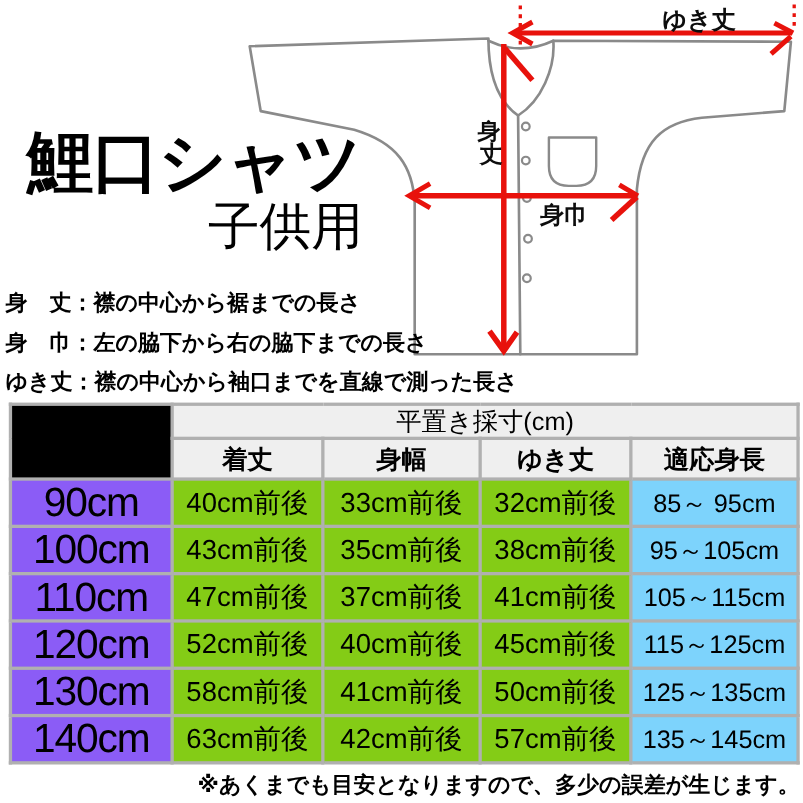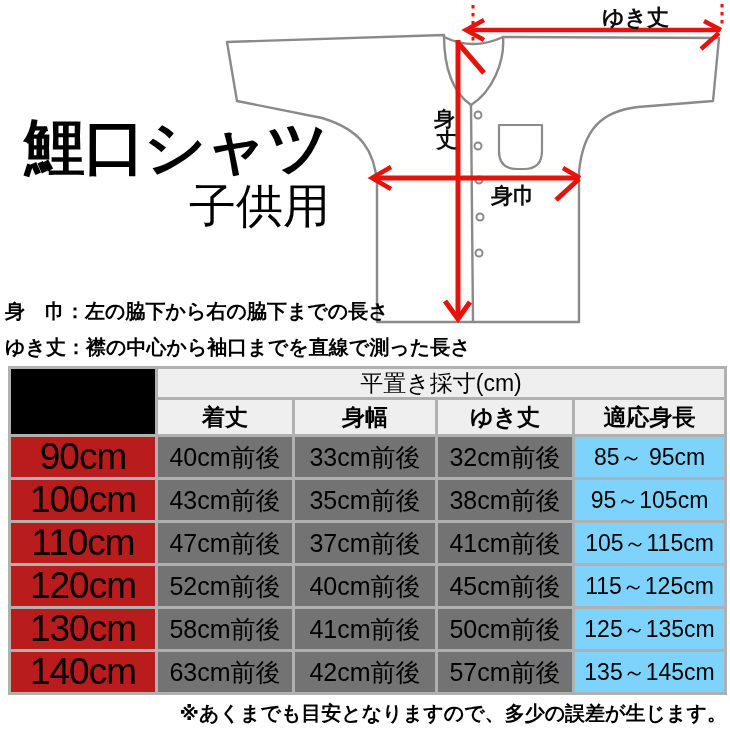--- a/index.html
+++ b/index.html
@@ -28,23 +28,23 @@
     position:absolute;left:8px;top:366px;width:716px;
     border-collapse:collapse;table-layout:fixed;
   }
   .size-table td{
     border:3px solid #b0b0b0;text-align:center;vertical-align:middle;
     padding:0;line-height:1.05;white-space:nowrap;
   }
   td.blk{background:#000000;}
   td.hg{background:#efefef;font-size:23px;height:28px;}
   tr.hrow td{background:#efefef;font-size:23px;height:34px;font-weight:bold;}
-  td.size{background:#b91c1c;font-size:37px;letter-spacing:-1px;}
+  td.size{background:#8b5cf6;font-size:37px;letter-spacing:-1px;}
   tr.drow{height:43px;}
-  td.m{background:#737373;font-size:25px;}
+  td.m{background:#84cc16;font-size:25px;}
   td.r{background:#7dd3fc;font-size:23px;}
   .note{
     position:absolute;right:3px;top:700px;
     font-size:20px;font-weight:bold;white-space:nowrap;
   }
 </style>
 </head>
 <body>
 
 <div class="page">
@@ -89,20 +89,21 @@
       <text x="602" y="25">ゆき丈</text>
       <text x="434" y="126" font-size="21">身</text>
       <text x="436" y="147" font-size="21">丈</text>
       <text x="491" y="203">身巾</text>
     </g>
   </svg>
 
   <div class="title-main">鯉口シャツ</div>
   <div class="title-sub">子供用</div>
 
+  <div class="legend-line legend-1">身　丈：襟の中心から裾までの長さ</div>
   <div class="legend-line legend-3">ゆき丈：襟の中心から袖口までを直線で測った長さ</div>
   <div class="legend-line legend-2">身　巾：左の脇下から右の脇下までの長さ</div>
 
   <table class="size-table">
     <colgroup>
       <col style="width:147px">
         <col style="width:137px">
         <col style="width:143px">
       <col style="width:137px">
         <col style="width:152px">

